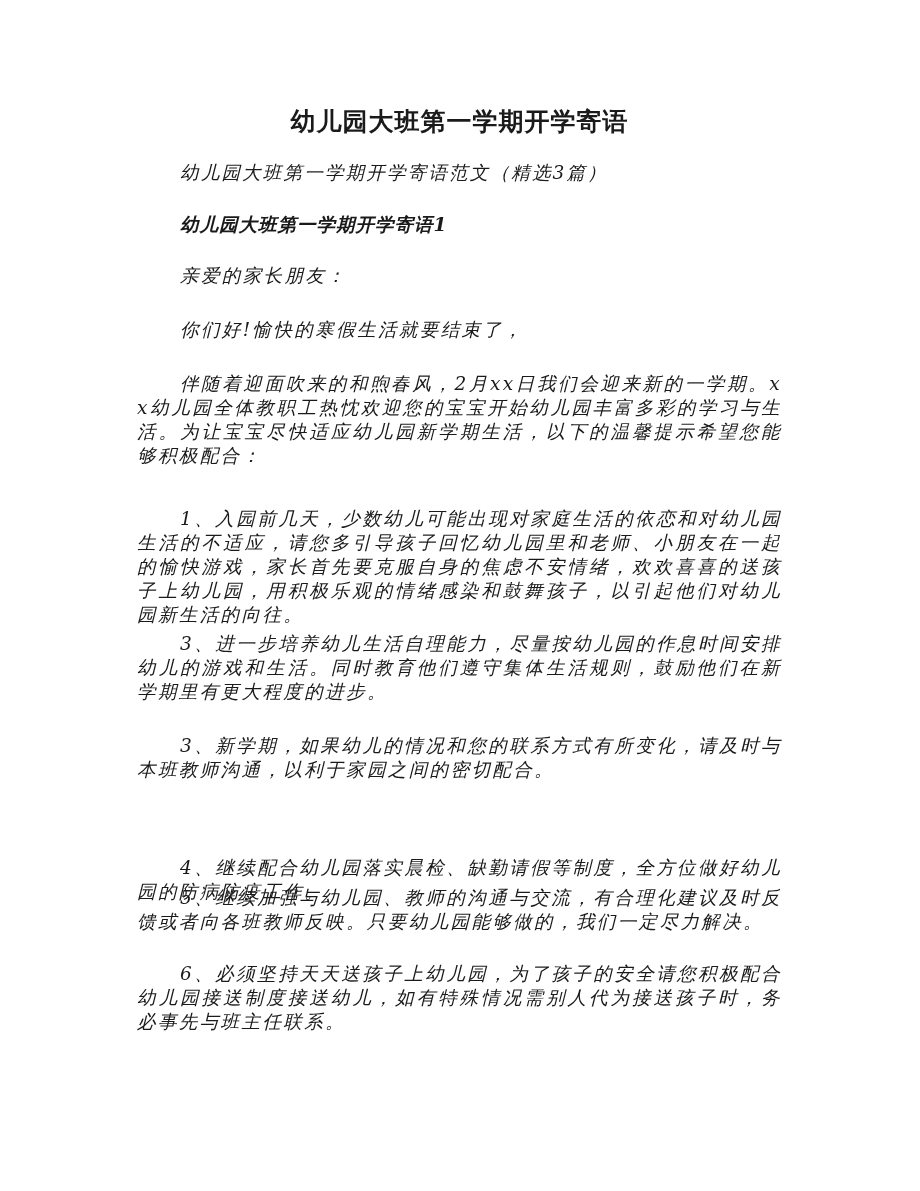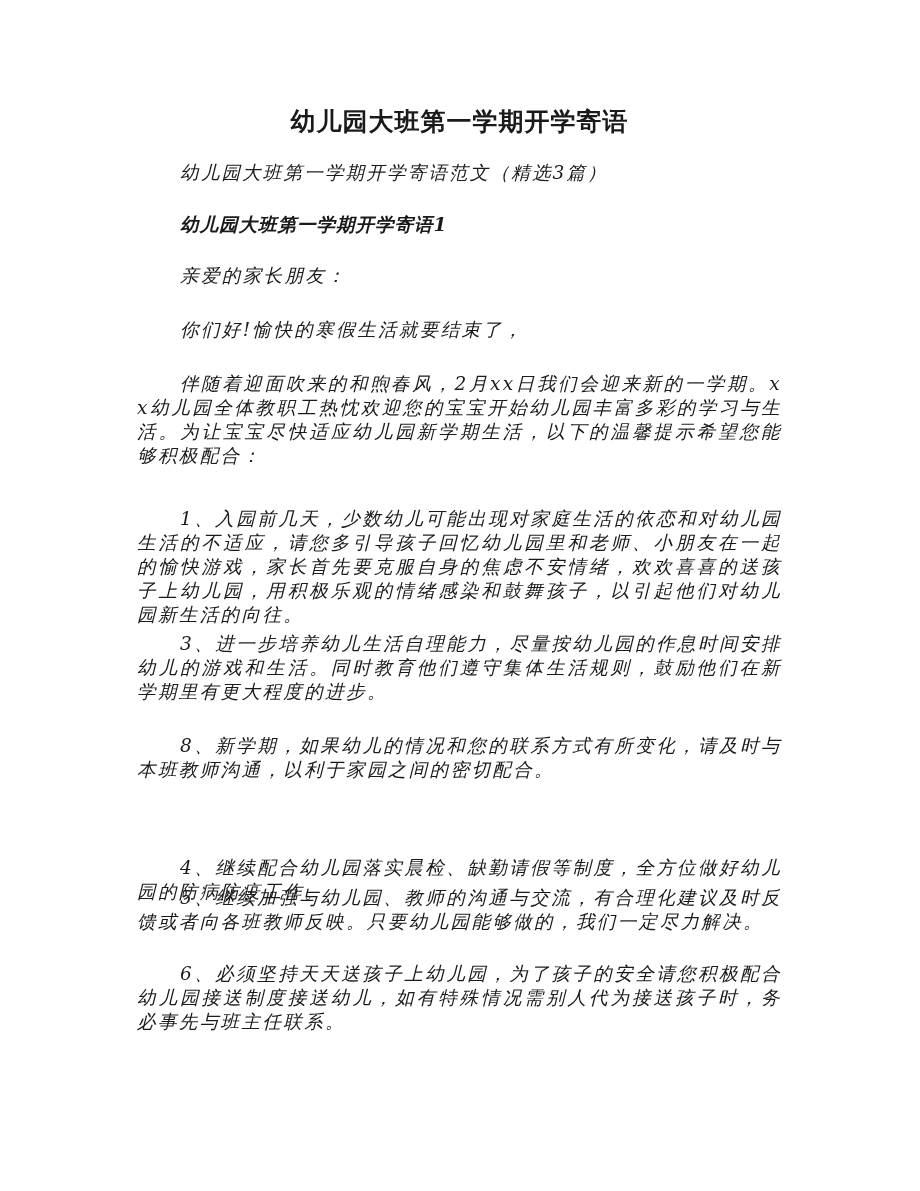--- a/index.html
+++ b/index.html
@@ -69,20 +69,20 @@
   <p class="block indent" style="top:264px;">亲爱的家长朋友：</p>
 
   <p class="block indent" style="top:307px;margin-top:11px;">你们好!愉快的寒假生活就要结束了，</p>
 
   <p class="block indent" style="top:372px;">伴随着迎面吹来的和煦春风，2月xx日我们会迎来新的一学期。xx幼儿园全体教职工热忱欢迎您的宝宝开始幼儿园丰富多彩的学习与生活。为让宝宝尽快适应幼儿园新学期生活，以下的温馨提示希望您能够积极配合：</p>
 
   <p class="block indent" style="top:507px;">1、入园前几天，少数幼儿可能出现对家庭生活的依恋和对幼儿园生活的不适应，请您多引导孩子回忆幼儿园里和老师、小朋友在一起的愉快游戏，家长首先要克服自身的焦虑不安情绪，欢欢喜喜的送孩子上幼儿园，用积极乐观的情绪感染和鼓舞孩子，以引起他们对幼儿园新生活的向往。</p>
 
   <p class="block indent" style="top:632px;">3、进一步培养幼儿生活自理能力，尽量按幼儿园的作息时间安排幼儿的游戏和生活。同时教育他们遵守集体生活规则，鼓励他们在新学期里有更大程度的进步。</p>
 
-  <p class="block indent" style="top:734px;">8、新学期，如果幼儿的情况和您的联系方式有所变化，请及时与本班教师沟通，以利于家园之间的密切配合。</p>
+  <p class="block indent" style="top:734px;">3、新学期，如果幼儿的情况和您的联系方式有所变化，请及时与本班教师沟通，以利于家园之间的密切配合。</p>
 
   <p class="block indent" style="top:856px;">4、继续配合幼儿园落实晨检、缺勤请假等制度，全方位做好幼儿园的防病防疫工作。</p>
 
   <p class="block indent" style="top:886px;">5、继续加强与幼儿园、教师的沟通与交流，有合理化建议及时反馈或者向各班教师反映。只要幼儿园能够做的，我们一定尽力解决。</p>
 
   <p class="block indent" style="top:962px;">6、必须坚持天天送孩子上幼儿园，为了孩子的安全请您积极配合幼儿园接送制度接送幼儿，如有特殊情况需别人代为接送孩子时，务必事先与班主任联系。</p>
 </div>
 
 </body></html>

